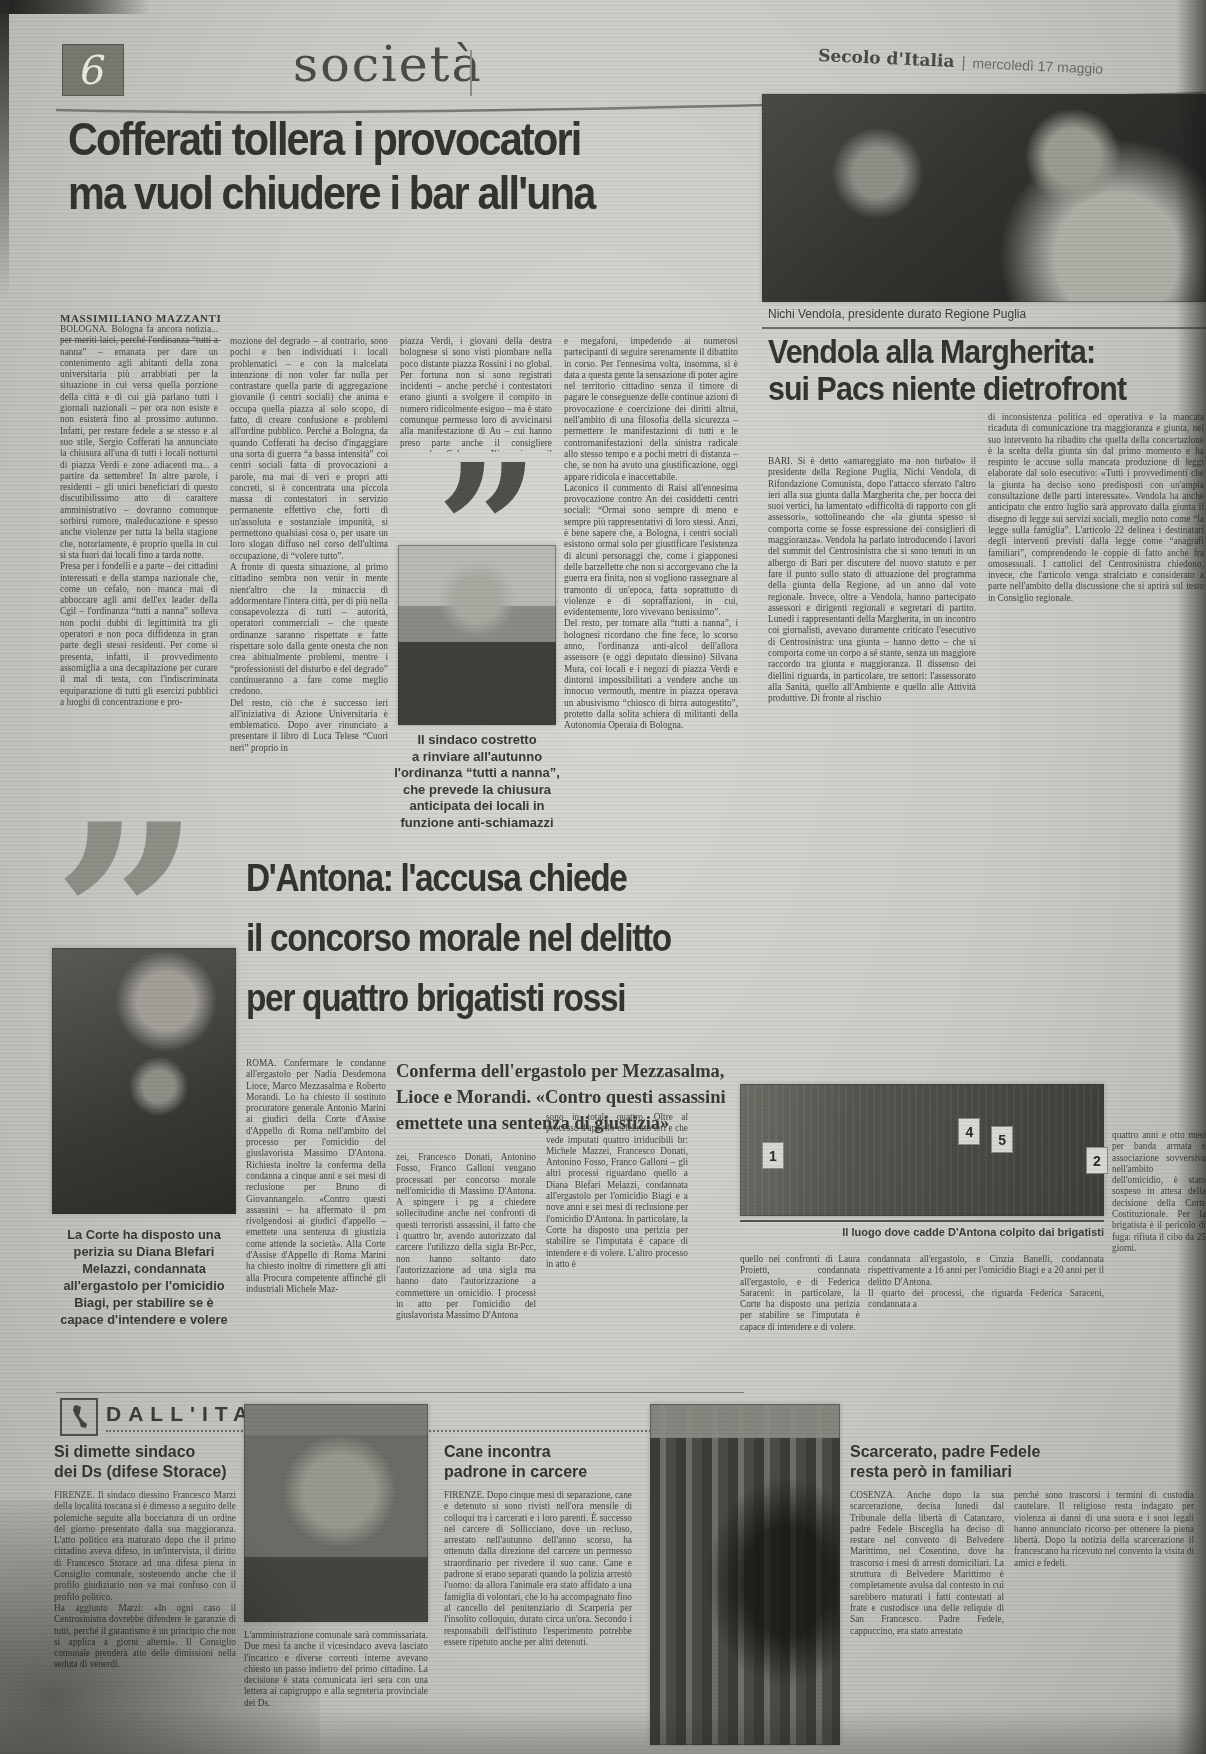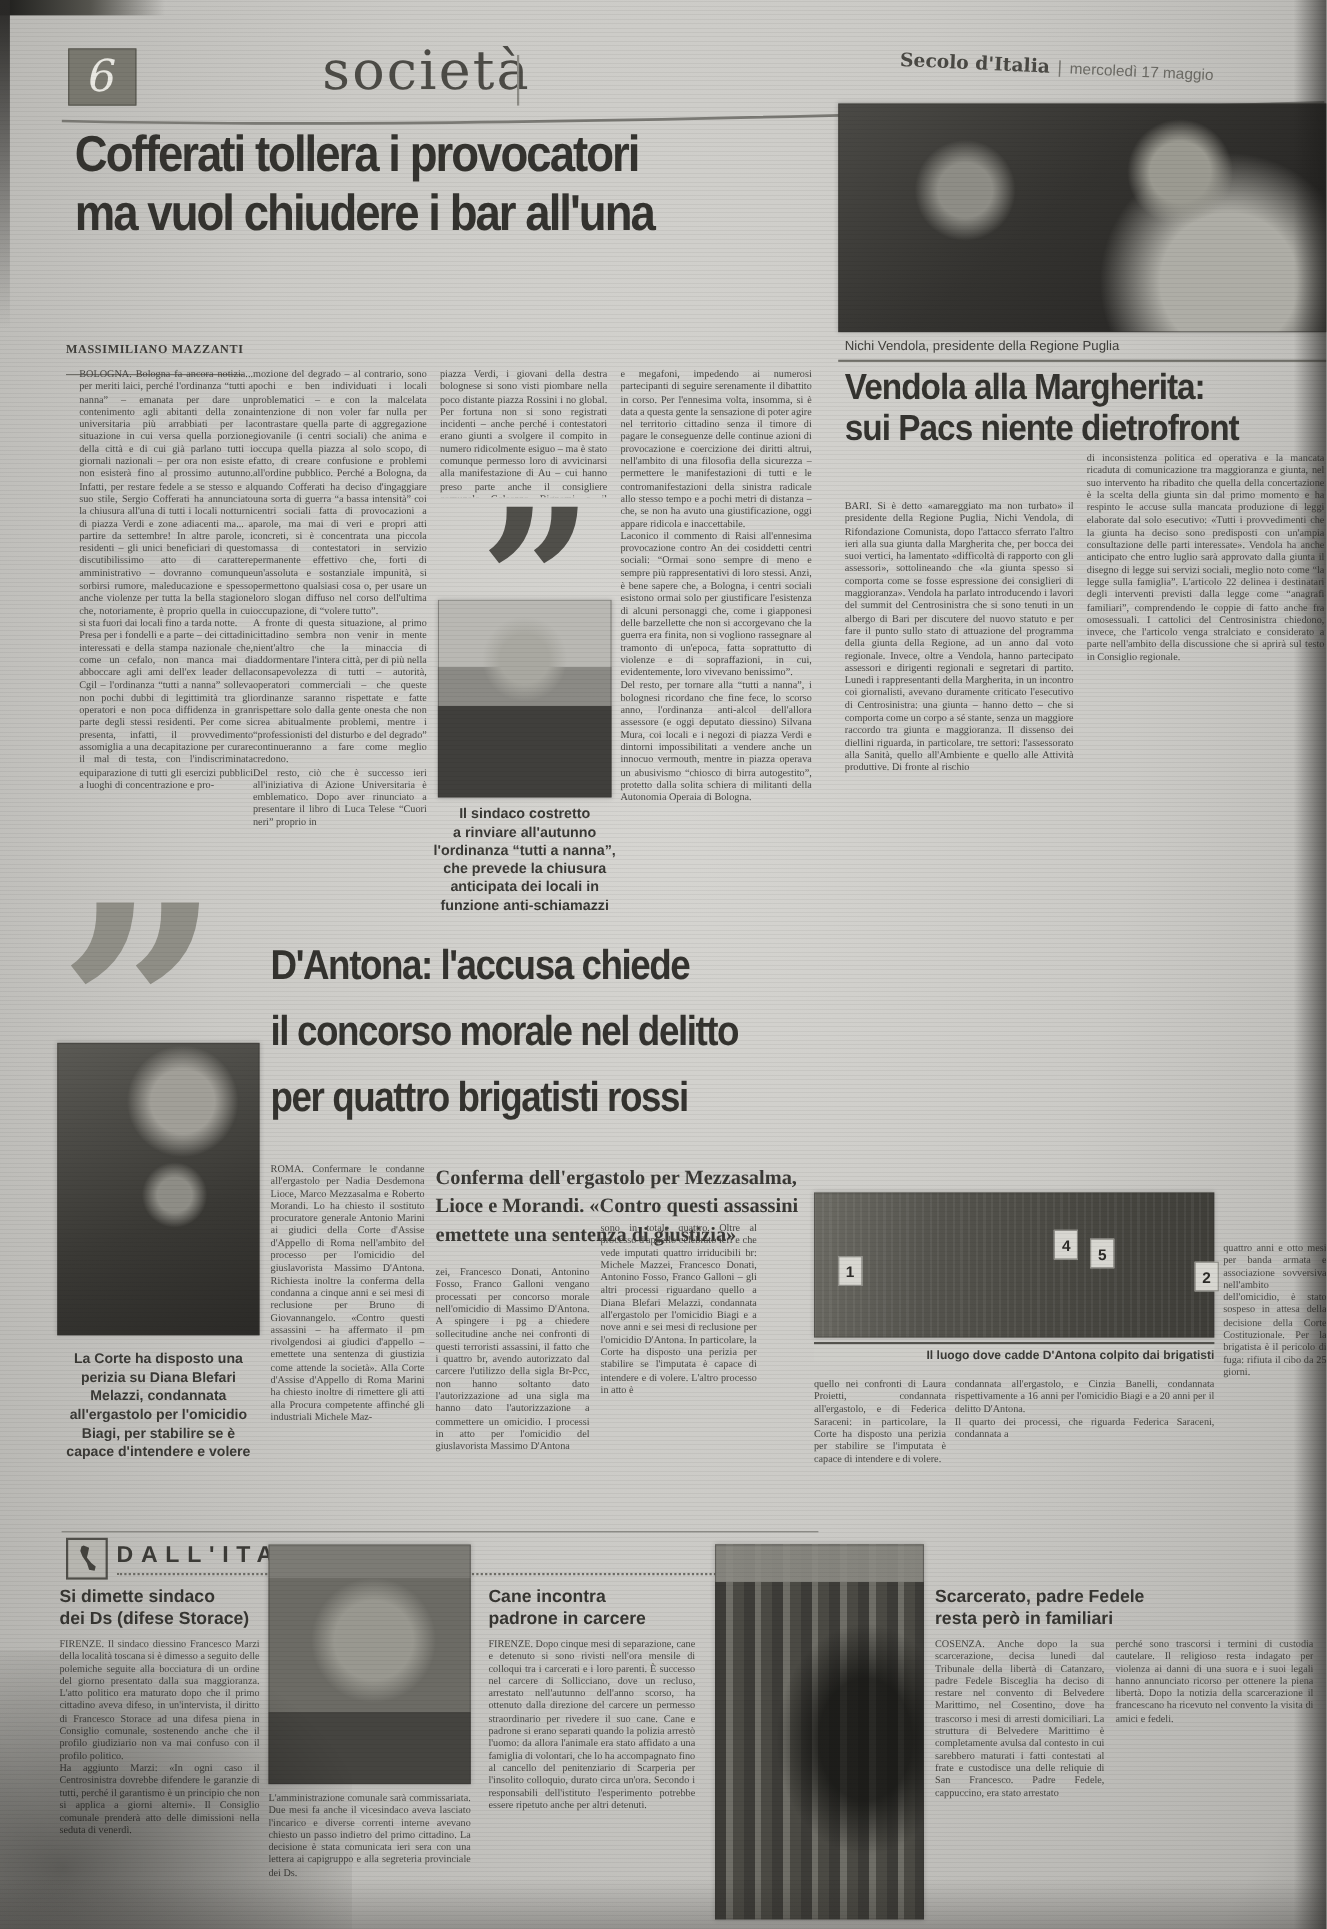--- a/index.html
+++ b/index.html
@@ -25,21 +25,21 @@
   .headline{font-weight:bold;color:#34332f;letter-spacing:-2px;white-space:pre-line;transform-origin:left top;}
   .capbold{font-weight:bold;text-align:center;color:#3a3935;white-space:pre-line;filter:blur(0.15px);}
   .quote{font-family:"DejaVu Serif",serif;font-weight:bold;line-height:1;}
   .photo{box-shadow:inset 0 0 0 1px rgba(55,54,50,.45), 0 0 4px rgba(40,40,38,.25);}
   
   #leadhl{left:68px;top:112px;width:840px;font-size:46px;line-height:54px;transform:scaleX(.9);}
   #standfirst{left:60px;top:228px;width:345px;font-family:"Liberation Serif",serif;font-size:19.5px;
     line-height:25px;color:#3b3a36;filter:blur(.2px);}
   #byline{left:60px;top:312px;font-family:"Liberation Serif",serif;font-weight:bold;font-size:11px;
     letter-spacing:.6px;color:#3e3d39;border-bottom:1px solid #6f6e68;padding-bottom:16px;}
-  #leadc1{left:60px;top:336px;width:158px;height:506px;margin-left:12px;}
+  #leadc1{left:60px;top:324px;width:158px;height:506px;}
   #leadc2{left:230px;top:336px;width:158px;height:506px;}
   #leadc3{left:400px;top:336px;width:152px;height:116px;}
   #quotesm{left:436px;top:440px;font-size:180px;color:#504f4a;}
   #photocenter{left:398px;top:545px;width:158px;height:180px;
     background:radial-gradient(circle at 50% 30%,#a9a8a1 0 15%,rgba(0,0,0,0) 26%),
     linear-gradient(to bottom,#b9b8b3 0 34%,#8b8a85 34% 54%,#403f3c 54% 100%);}
   #capcenter{left:394px;top:732px;width:166px;font-size:13px;line-height:16.5px;}
   #leadc4{left:564px;top:336px;width:174px;height:506px;}
   
   #photovendola{left:762px;top:94px;width:444px;height:208px;
@@ -140,21 +140,21 @@
 a rinviare all'autunno
 l'ordinanza “tutti a nanna”,
 che prevede la chiusura
 anticipata dei locali in
 funzione anti-schiamazzi</div>
   <div class="abs bodytext" id="leadc4">e megafoni, impedendo ai numerosi partecipanti di seguire serenamente il dibattito in corso. Per l'ennesima volta, insomma, si è data a questa gente la sensazione di poter agire nel territorio cittadino senza il timore di pagare le conseguenze delle continue azioni di provocazione e coercizione dei diritti altrui, nell'ambito di una filosofia della sicurezza – permettere le manifestazioni di tutti e le contromanifestazioni della sinistra radicale allo stesso tempo e a pochi metri di distanza – che, se non ha avuto una giustificazione, oggi appare ridicola e inaccettabile.
 Laconico il commento di Raisi all'ennesima provocazione contro An dei cosiddetti centri sociali: “Ormai sono sempre di meno e sempre più rappresentativi di loro stessi. Anzi, è bene sapere che, a Bologna, i centri sociali esistono ormai solo per giustificare l'esistenza di alcuni personaggi che, come i giapponesi delle barzellette che non si accorgevano che la guerra era finita, non si vogliono rassegnare al tramonto di un'epoca, fatta soprattutto di violenze e di sopraffazioni, in cui, evidentemente, loro vivevano benissimo”.
 Del resto, per tornare alla “tutti a nanna”, i bolognesi ricordano che fine fece, lo scorso anno, l'ordinanza anti-alcol dell'allora assessore (e oggi deputato diessino) Silvana Mura, coi locali e i negozi di piazza Verdi e dintorni impossibilitati a vendere anche un innocuo vermouth, mentre in piazza operava un abusivismo “chiosco di birra autogestito”, protetto dalla solita schiera di militanti della Autonomia Operaia di Bologna.</div>
 
   <div class="abs photo" id="photovendola"></div>
-  <div class="abs" id="capvendola">Nichi Vendola, presidente della Regione Puglia</div>
+  <div class="abs" id="capvendola">Nichi Vendola, presidente durato Regione Puglia</div>
   <div class="abs" id="vrule"></div>
   <div class="abs headline" id="vendolahl">Vendola alla Margherita:
 sui Pacs niente dietrofront</div>
   <div class="abs bodytext" id="vc1">BARI. Si è detto «amareggiato ma non turbato» il presidente della Regione Puglia, Nichi Vendola, di Rifondazione Comunista, dopo l'attacco sferrato l'altro ieri alla sua giunta dalla Margherita che, per bocca dei suoi vertici, ha lamentato «difficoltà di rapporto con gli assessori», sottolineando che «la giunta spesso si comporta come se fosse espressione dei consiglieri di maggioranza». Vendola ha parlato introducendo i lavori del summit del Centrosinistra che si sono tenuti in un albergo di Bari per discutere del nuovo statuto e per fare il punto sullo stato di attuazione del programma della giunta della Regione, ad un anno dal voto regionale. Invece, oltre a Vendola, hanno partecipato assessori e dirigenti regionali e segretari di partito. Lunedì i rappresentanti della Margherita, in un incontro coi giornalisti, avevano duramente criticato l'esecutivo di Centrosinistra: una giunta – hanno detto – che si comporta come un corpo a sé stante, senza un maggiore raccordo tra giunta e maggioranza. Il dissenso dei diellini riguarda, in particolare, tre settori: l'assessorato alla Sanità, quello all'Ambiente e quello alle Attività produttive. Di fronte al rischio</div>
   <div class="abs bodytext" id="vc2">di inconsistenza politica ed operativa e la mancata ricaduta di comunicazione tra maggioranza e giunta, nel suo intervento ha ribadito che quella della concertazione è la scelta della giunta sin dal primo momento e ha respinto le accuse sulla mancata produzione di leggi elaborate dal solo esecutivo: «Tutti i provvedimenti che la giunta ha deciso sono predisposti con un'ampia consultazione delle parti interessate». Vendola ha anche anticipato che entro luglio sarà approvato dalla giunta il disegno di legge sui servizi sociali, meglio noto come “la legge sulla famiglia”. L'articolo 22 delinea i destinatari degli interventi previsti dalla legge come “anagrafi familiari”, comprendendo le coppie di fatto anche fra omosessuali. I cattolici del Centrosinistra chiedono, invece, che l'articolo venga stralciato e considerato a parte nell'ambito della discussione che si aprirà sul testo in Consiglio regionale.</div>
 
   <div class="abs quote" id="quotelg">”</div>
   <div class="abs headline" id="dhl">D'Antona: l'accusa chiede
 il concorso morale nel delitto
 per quattro brigatisti rossi</div>

